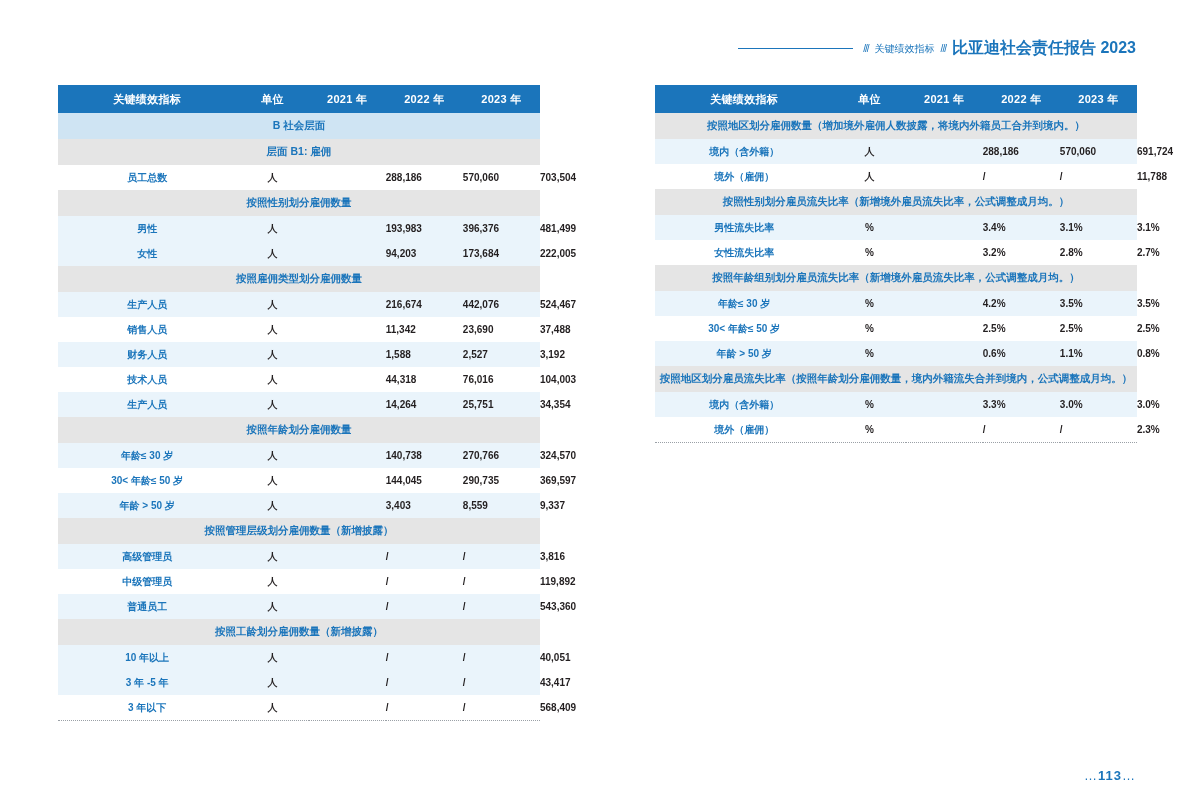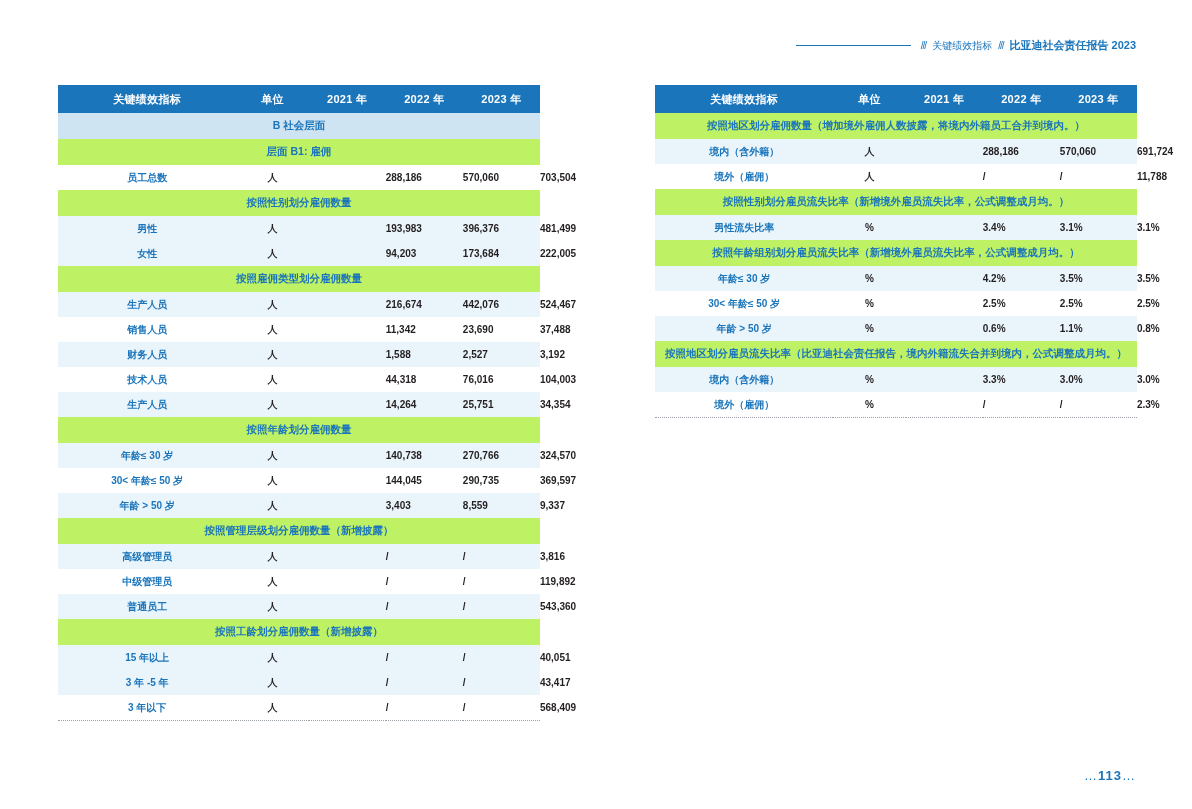--- a/index.html
+++ b/index.html
@@ -40,21 +40,21 @@
     letter-spacing: -1px;
     font-size: 10px;
   }
   .header-sub {
     color: #1b75bb;
     font-size: 10px;
   }
   .header-title {
     color: #1b75bb;
     font-weight: bold;
-    font-size: 11px;
+    font-size: 16px;
   }
 
   
   .table-wrap {
     position: absolute;
     top: 85px;
   }
   .table-left  { left: 58px;  width: 482px; }
   .table-right { left: 655px; width: 482px; }
 
@@ -89,21 +89,21 @@
   td.val  { text-align: left; padding-left: 16%; }
 
   tbody tr.section td {
     background: #cfe4f3;
     color: #1b75bb;
     font-weight: bold;
     font-size: 10.5px;
     height: 26px;
   }
   tbody tr.section.pale td {
-    background: #bef264;
+    background: #e5e5e5;
   }
   tbody tr.alt td {
     background: #eaf4fb;
   }
   tbody tr.plain td {
     background: #ffffff;
   }
   td.label-blue { color: #1b75bb; }
 
   .dotted-bottom {
@@ -265,21 +265,21 @@
           <td class="name label-blue">普通员工</td>
           <td class="unit">人</td>
           <td class="val">/</td>
           <td class="val">/</td>
           <td class="val">543,360</td>
         </tr>
         <tr class="section pale">
           <td colspan="5">按照工龄划分雇佣数量（新增披露）</td>
         </tr>
         <tr class="alt">
-          <td class="name label-blue">15 年以上</td>
+          <td class="name label-blue">10 年以上</td>
           <td class="unit">人</td>
           <td class="val">/</td>
           <td class="val">/</td>
           <td class="val">40,051</td>
         </tr>
         <tr class="alt">
           <td class="name label-blue">3 年 -5 年</td>
           <td class="unit">人</td>
           <td class="val">/</td>
           <td class="val">/</td>
@@ -335,20 +335,27 @@
         <tr class="section pale">
           <td colspan="5">按照性别划分雇员流失比率（新增境外雇员流失比率，公式调整成月均。）</td>
         </tr>
         <tr class="alt">
           <td class="name label-blue">男性流失比率</td>
           <td class="unit">%</td>
           <td class="val">3.4%</td>
           <td class="val">3.1%</td>
           <td class="val">3.1%</td>
         </tr>
+        <tr class="plain">
+          <td class="name label-blue">女性流失比率</td>
+          <td class="unit">%</td>
+          <td class="val">3.2%</td>
+          <td class="val">2.8%</td>
+          <td class="val">2.7%</td>
+        </tr>
         <tr class="section pale">
           <td colspan="5">按照年龄组别划分雇员流失比率（新增境外雇员流失比率，公式调整成月均。）</td>
         </tr>
         <tr class="alt">
           <td class="name label-blue">年龄≤ 30 岁</td>
           <td class="unit">%</td>
           <td class="val">4.2%</td>
           <td class="val">3.5%</td>
           <td class="val">3.5%</td>
         </tr>
@@ -360,21 +367,21 @@
           <td class="val">2.5%</td>
         </tr>
         <tr class="alt">
           <td class="name label-blue">年龄 &gt; 50 岁</td>
           <td class="unit">%</td>
           <td class="val">0.6%</td>
           <td class="val">1.1%</td>
           <td class="val">0.8%</td>
         </tr>
         <tr class="section pale">
-          <td colspan="5">按照地区划分雇员流失比率（比亚迪社会责任报告，境内外籍流失合并到境内，公式调整成月均。）</td>
+          <td colspan="5">按照地区划分雇员流失比率（按照年龄划分雇佣数量，境内外籍流失合并到境内，公式调整成月均。）</td>
         </tr>
         <tr class="alt">
           <td class="name label-blue">境内（含外籍）</td>
           <td class="unit">%</td>
           <td class="val">3.3%</td>
           <td class="val">3.0%</td>
           <td class="val">3.0%</td>
         </tr>
         <tr class="plain">
           <td class="name label-blue dotted-bottom">境外（雇佣）</td>

